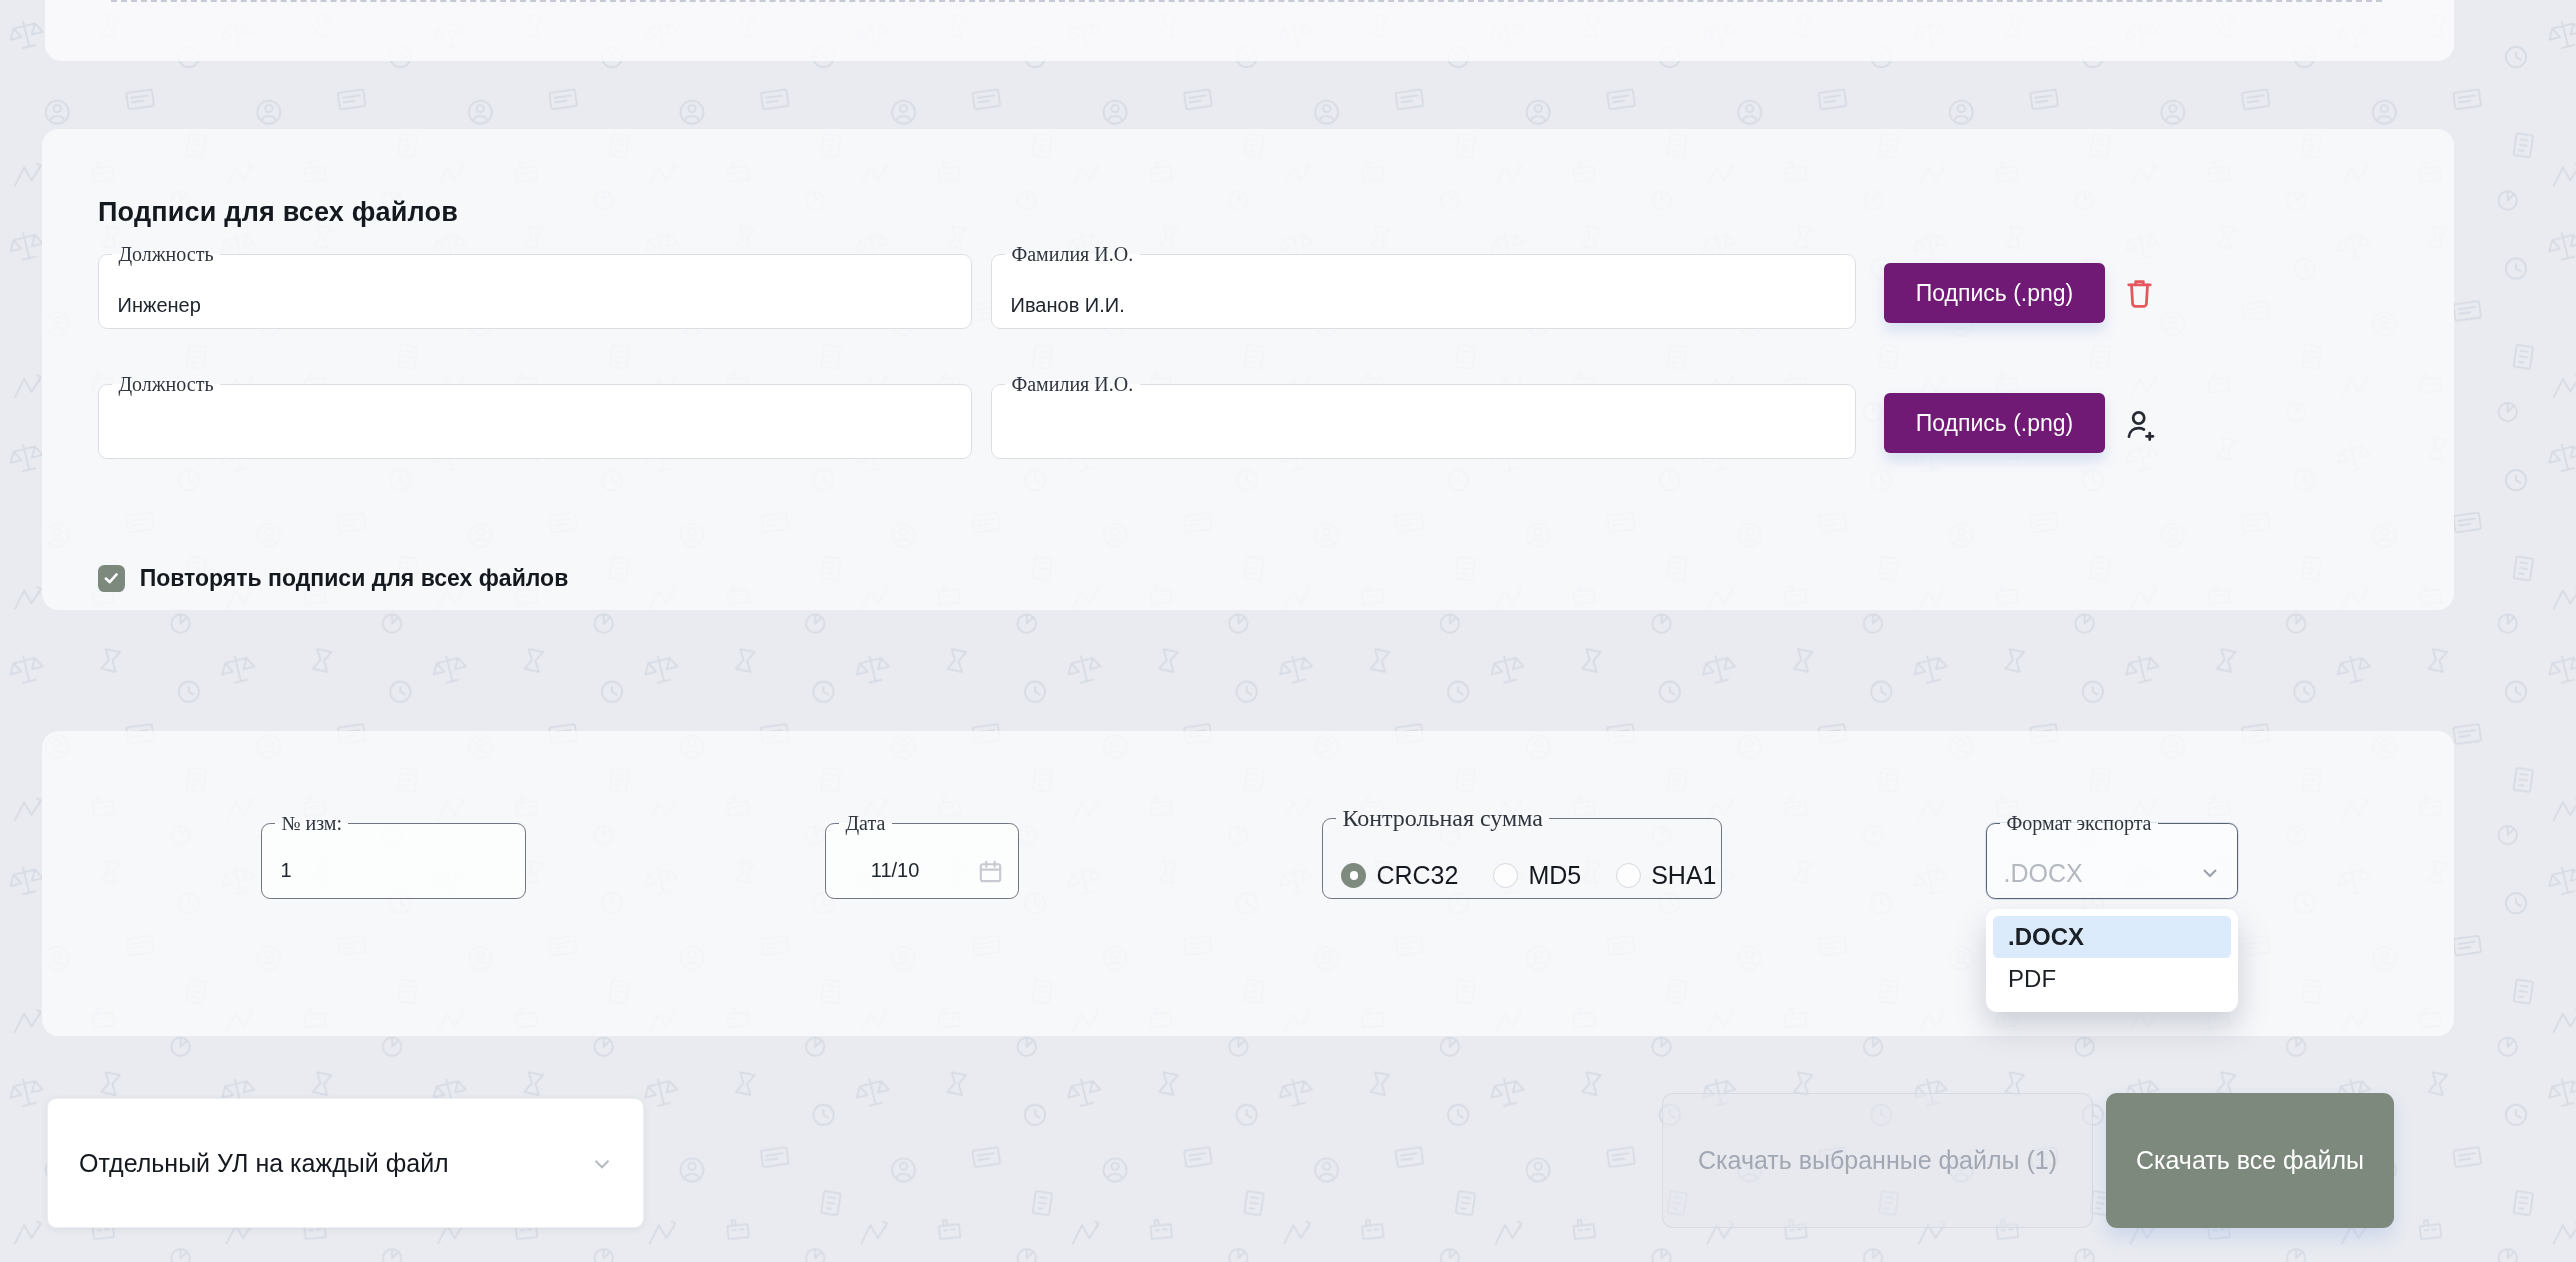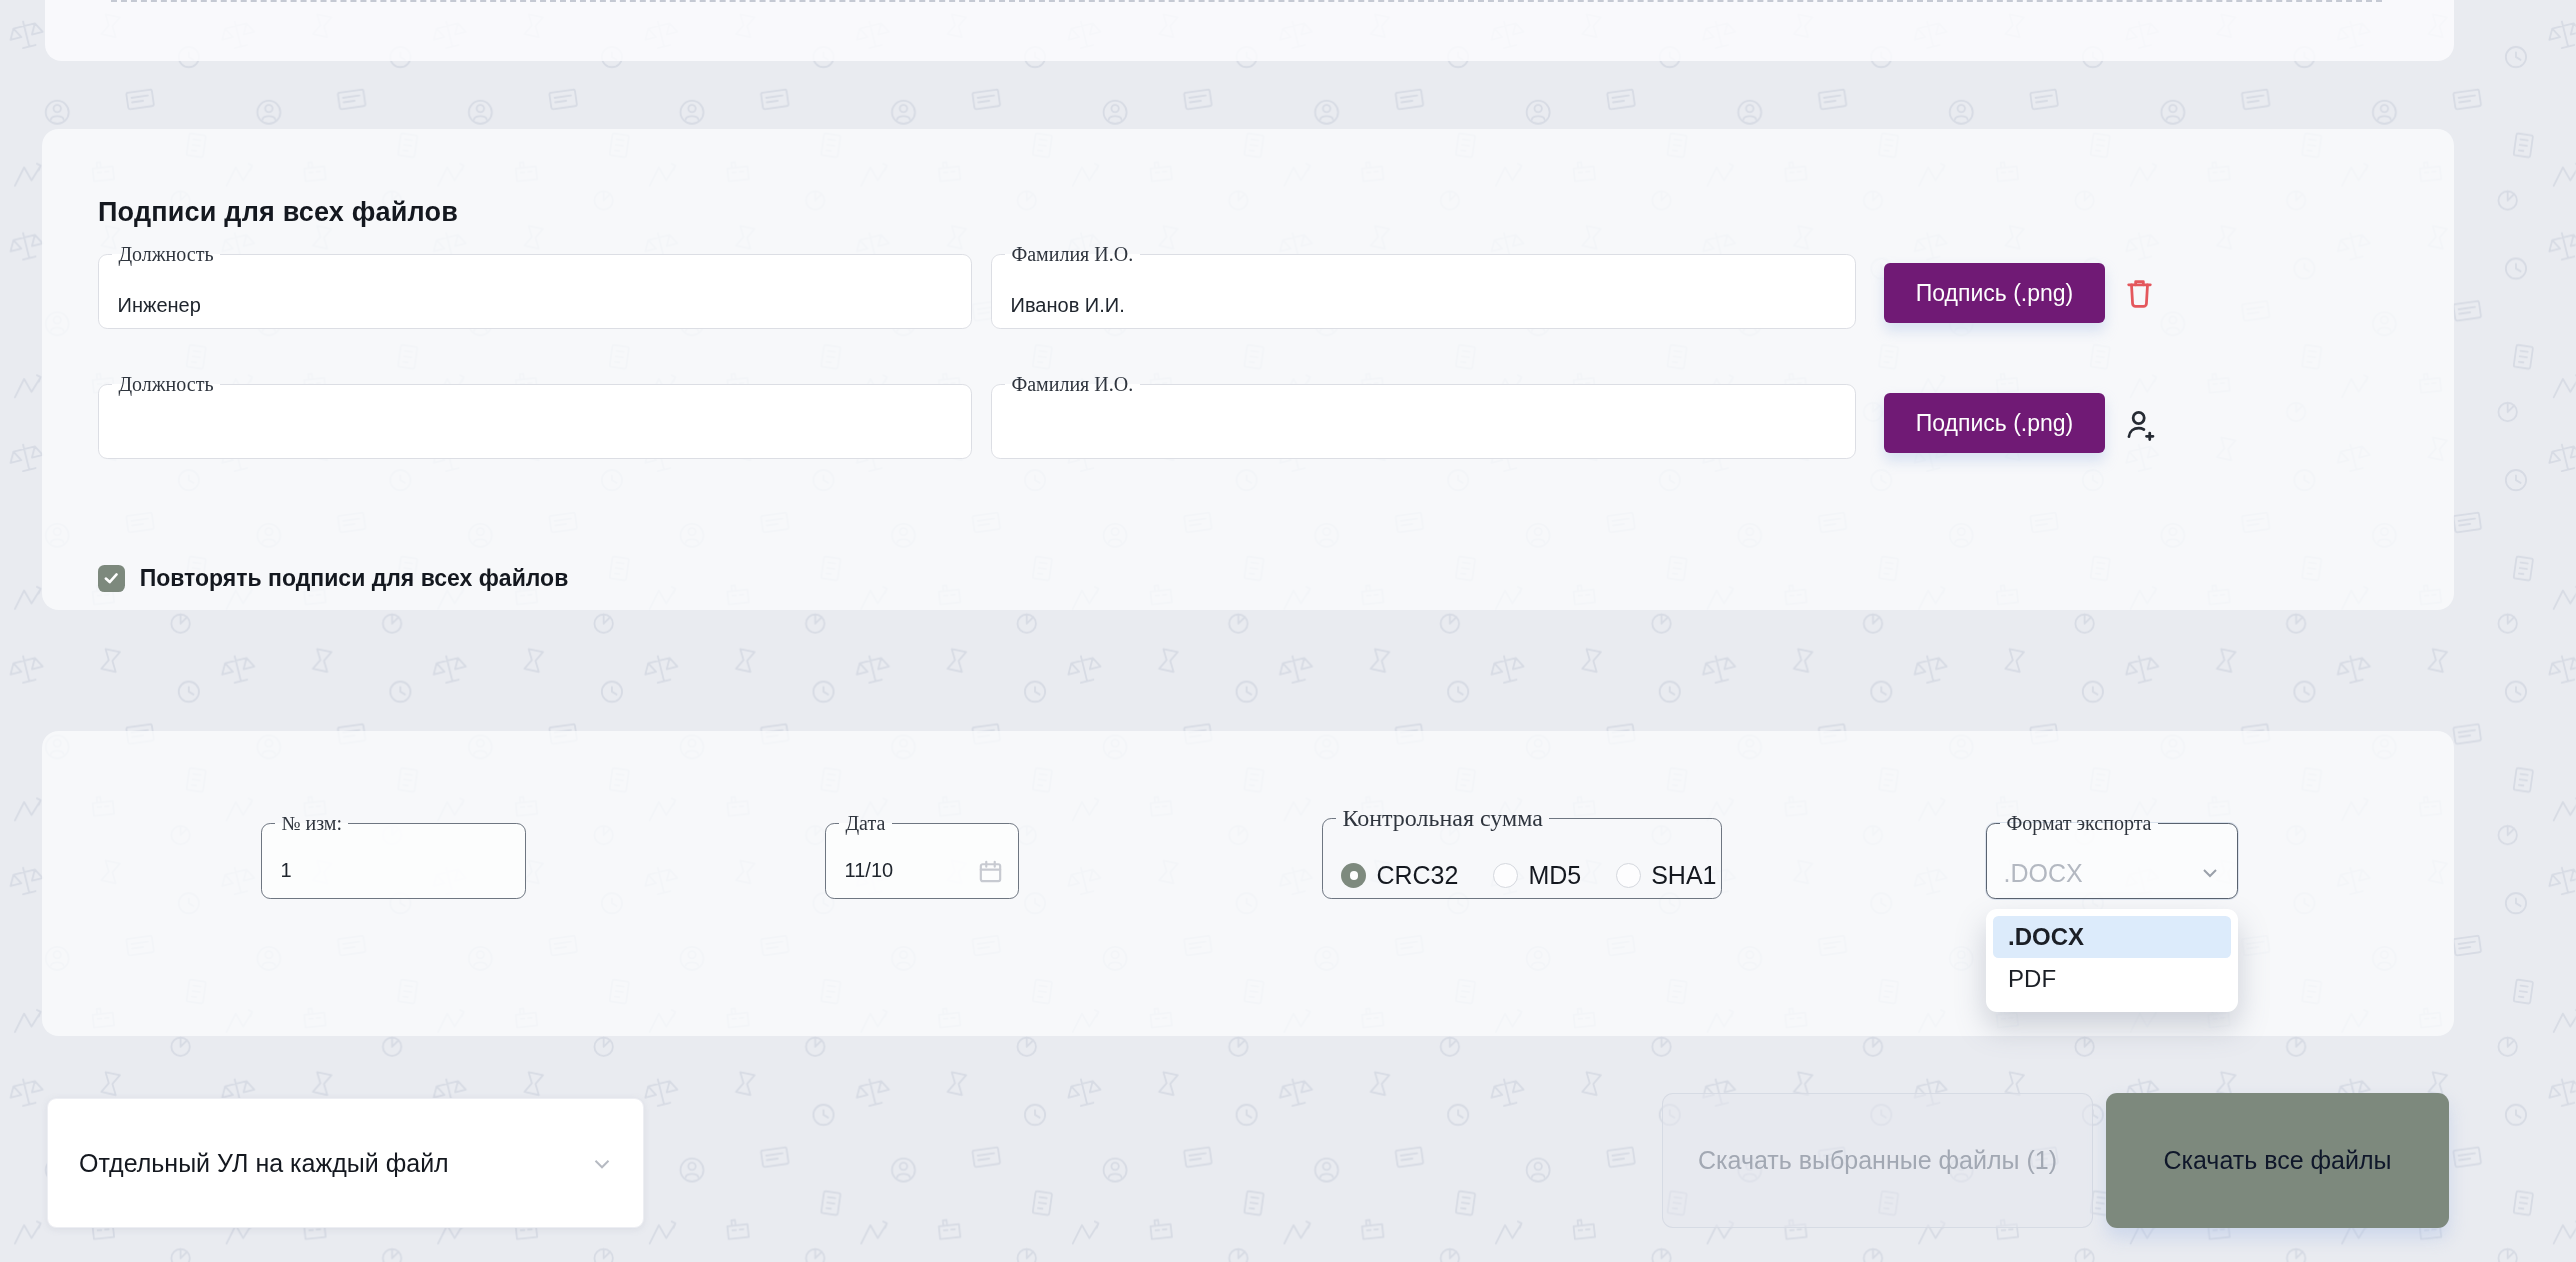--- a/index.html
+++ b/index.html
@@ -46,21 +46,21 @@
     box-shadow:0 14.7px 31px rgba(90,100,125,.28);padding:7.4px 7.4px;box-sizing:border-box;}
   .menu-item{height:42px;display:flex;align-items:center;padding-left:14.7px;border-radius:5.5px;font-size:24px;color:#1b1f26;}
   .menu-item.highlight{background:#dcebfb;font-weight:700;}
 
   #mode-select{position:absolute;left:47px;top:1098px;width:597px;height:130px;background:#ffffff;border:0.9px solid #edeef3;
     border-radius:9.2px;box-sizing:border-box;z-index:2;box-shadow:0 1.8px 7.4px rgba(120,130,155,.12);}
   #mode-select .value{position:absolute;left:31px;top:0;height:100%;display:flex;align-items:center;font-size:25px;color:#14181f;}
 
   .footer-btn{position:absolute;top:1093px;height:135px;border-radius:11px;font-family:"Liberation Sans",sans-serif;font-size:25px;z-index:2;}
   #btn-selected{left:1662px;width:431px;background:rgba(229,232,239,.55);border:0.9px solid rgba(213,217,226,.9);color:#a2a8b3;}
-  #btn-all{left:2106px;width:343px;background:#7d897d;border:none;color:#0f172a;box-shadow:0 9.2px 16.6px rgba(172,192,230,.45);cursor:pointer;}
+  #btn-all{left:2106px;width:288px;background:#7d897d;border:none;color:#ffffff;box-shadow:0 9.2px 16.6px rgba(172,192,230,.45);cursor:pointer;}
 </style>
 </head>
 <body>
 
 <div id="stage">
 
   <svg id="bg-pattern" width="2576" height="1262" aria-hidden="true" viewBox="0 0 2800 1372">
     <defs>
       <pattern id="pat" width="230" height="230" patternUnits="userSpaceOnUse">
         <g fill="none" stroke="#d7dbe4" stroke-width="2" stroke-linecap="round" stroke-linejoin="round">
@@ -157,21 +157,21 @@
 
   <section id="export-card" class="card">
 
     <fieldset class="dark" style="left:219px;top:82px;width:265px;height:86px;">
       <legend>№ изм:</legend>
       <input class="txt-input" style="top: 16.6px;" type="text" value="1">
     </fieldset>
 
     <fieldset class="dark" style="left:783px;top:82px;width:194px;height:86px;">
       <legend>Дата</legend>
-      <input class="txt-input" style="top: 16.6px; width: 101px;" type="text" value="11/10">
+      <input class="txt-input" style="top: 16.6px; width: 101px; text-align: center;" type="text" value="11/10">
       <span style="position:absolute;right:13px;top:24px;">
         <svg width="29" height="29" viewBox="0 0 24 24" fill="none" stroke="#c7cad1" stroke-width="1.8" stroke-linecap="round">
           <rect x="4" y="6" width="16" height="14" rx="1.5"></rect>
             <path d="M4 10.5h16 M8.5 4v4 M15.5 4v4"></path>
         </svg>
       </span>
     </fieldset>
 
     <fieldset class="dark plain" style="left:1280px;top:75px;width:400px;height:93px;">
       <legend style="font-size:24px;">Контрольная сумма</legend>

